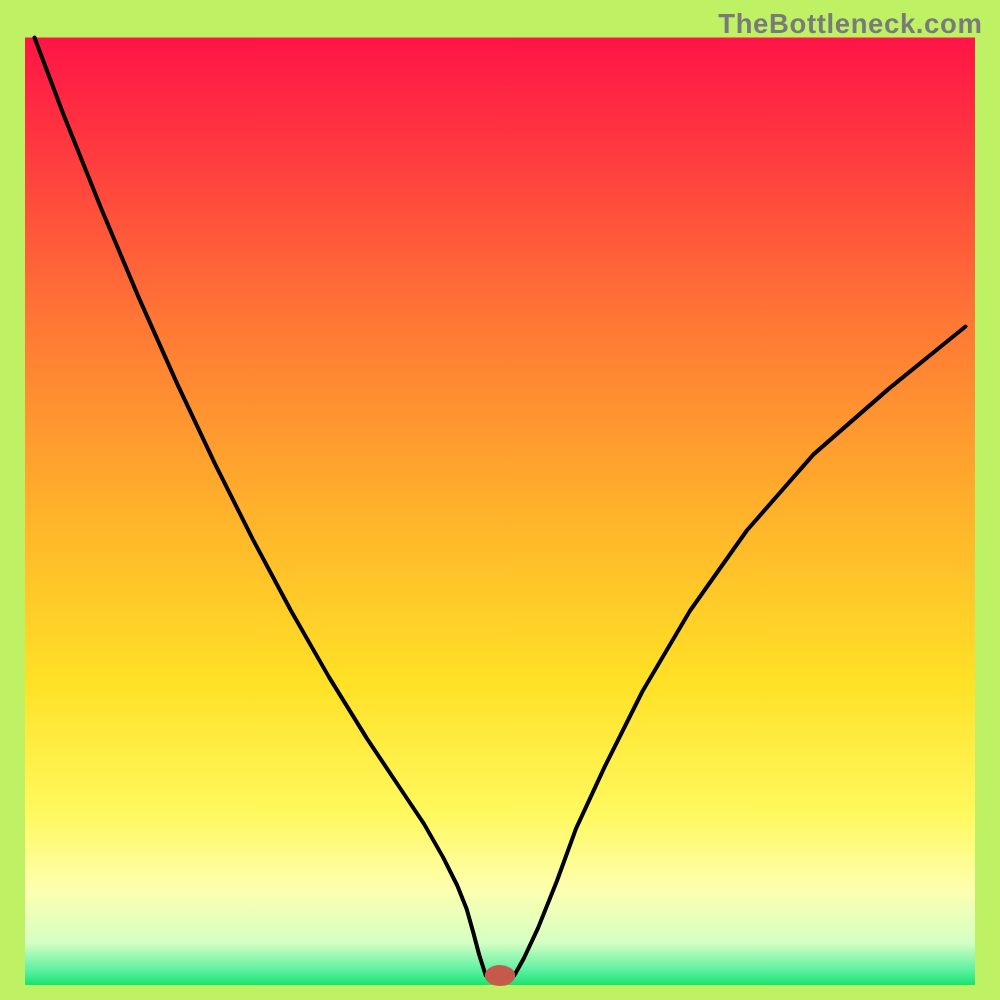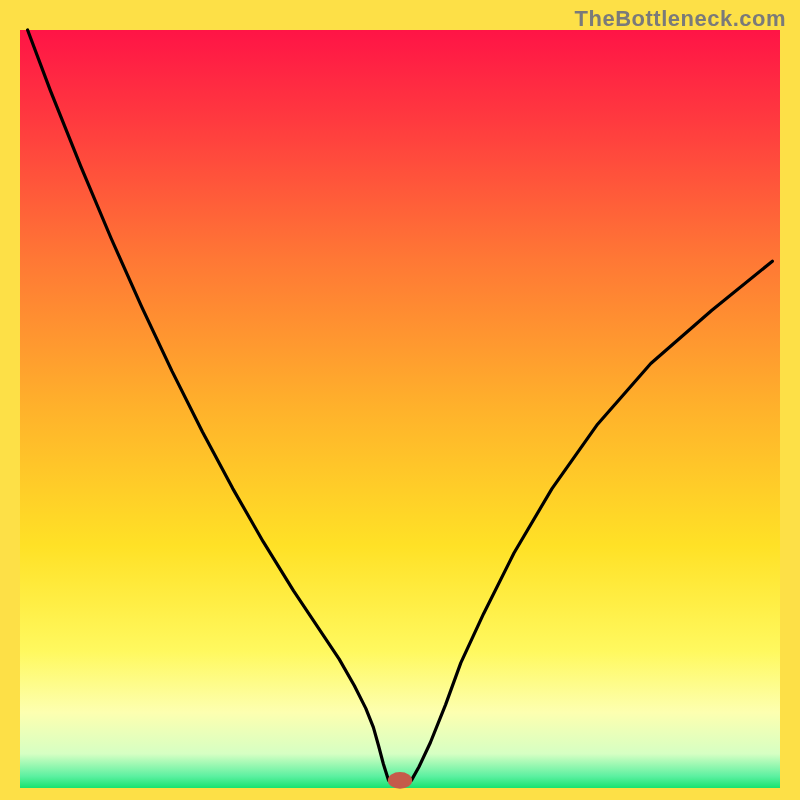--- a/index.html
+++ b/index.html
@@ -8,21 +8,21 @@
     width: 800px;
     height: 800px;
     background: #000;
     font-family: Arial, Helvetica, sans-serif;
     overflow: hidden;
   }
   .frame {
     position: relative;
     width: 800px;
     height: 800px;
-    background: #fde047;
+    background: #bef264;
   }
   .watermark {
     position: absolute;
     top: 6px;
     right: 14px;
     color: #7a7a7a;
     font-size: 22px;
     font-weight: 600;
     letter-spacing: 0.5px;
     z-index: 20;

